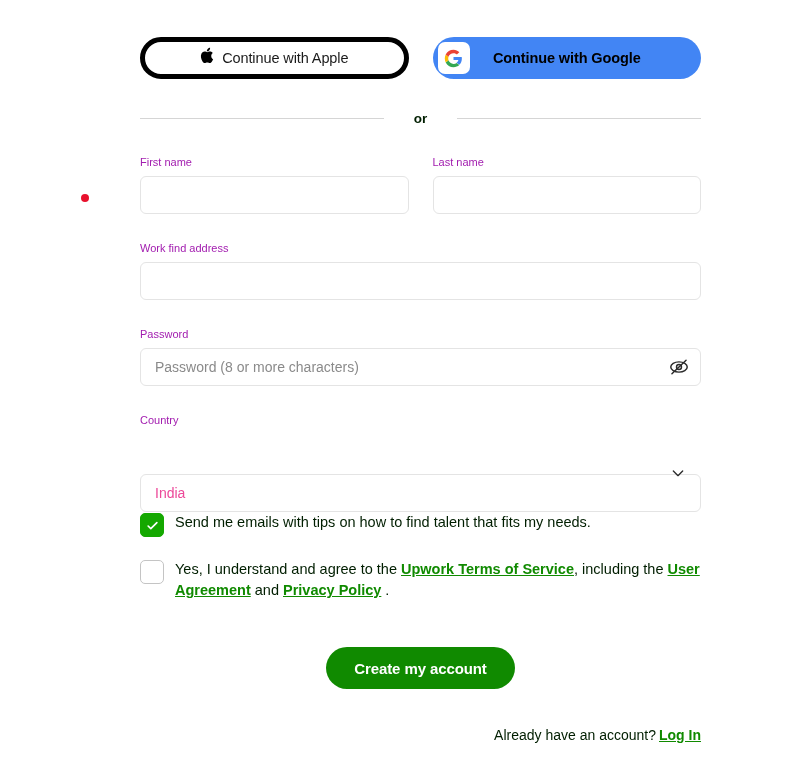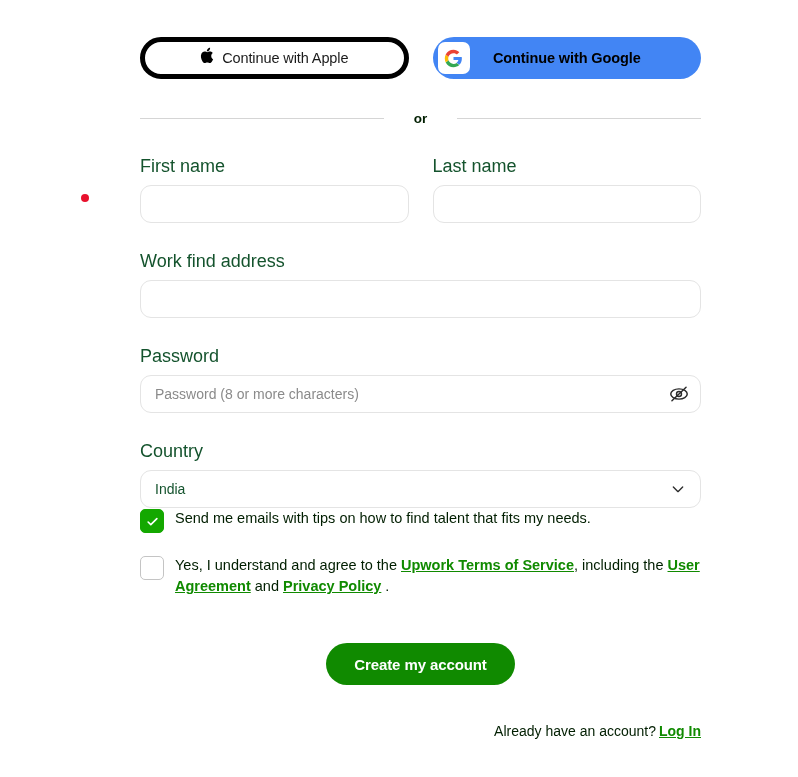--- a/index.html
+++ b/index.html
@@ -103,31 +103,31 @@
     background: #d5d5d5;
   }
   .or-divider .or-text {
     font-size: 13.5px;
     font-weight: 700;
     color: #001e00;
   }
 
   
   .field-label {
-    font-size: 18px;
+    font-size: 11px;
     font-weight: 400;
-    color: #14532d;
+    color: #a21caf;
     display: block;
     margin-bottom: 8px;
   }
   .text-input {
     width: 100%;
     height: 38px;
     border: 1px solid #e4e4e4;
-    border-radius: 11px;
+    border-radius: 6px;
     background: #ffffff;
     font-family: "Liberation Sans", sans-serif;
     font-size: 14px;
     color: #001e00;
     padding: 0 14px;
     outline: none;
   }
   .text-input::placeholder { color: #8a8a8a; }
 
   .names-row {
@@ -151,21 +151,21 @@
     border: none;
     background: transparent;
     padding: 0;
     cursor: pointer;
     display: flex;
     align-items: center;
     justify-content: center;
   }
 
   .select-wrap { position: relative; }
-  .select-wrap .text-input { padding-right: 44px; color: #14532d; }
+  .select-wrap .text-input { padding-right: 44px; color: #ec4899; margin-top: 40px; }
   .chev-btn {
     position: absolute;
     right: 12px;
     top: 50%;
     transform: translateY(-50%);
     width: 22px;
     height: 22px;
     border: none;
     background: transparent;
     padding: 0;

